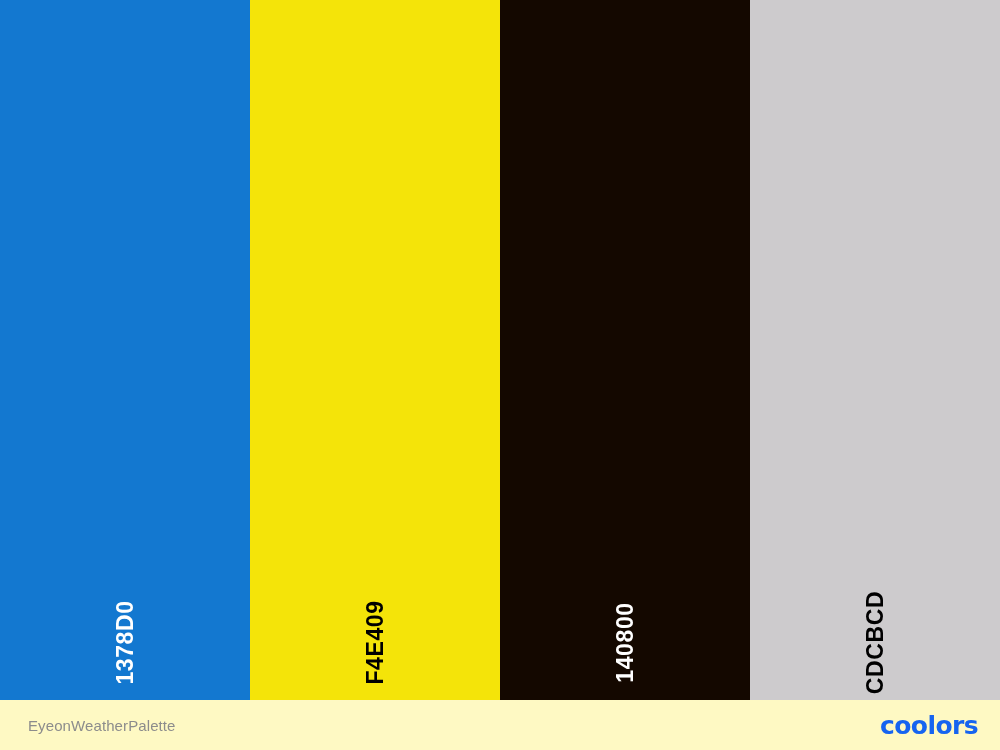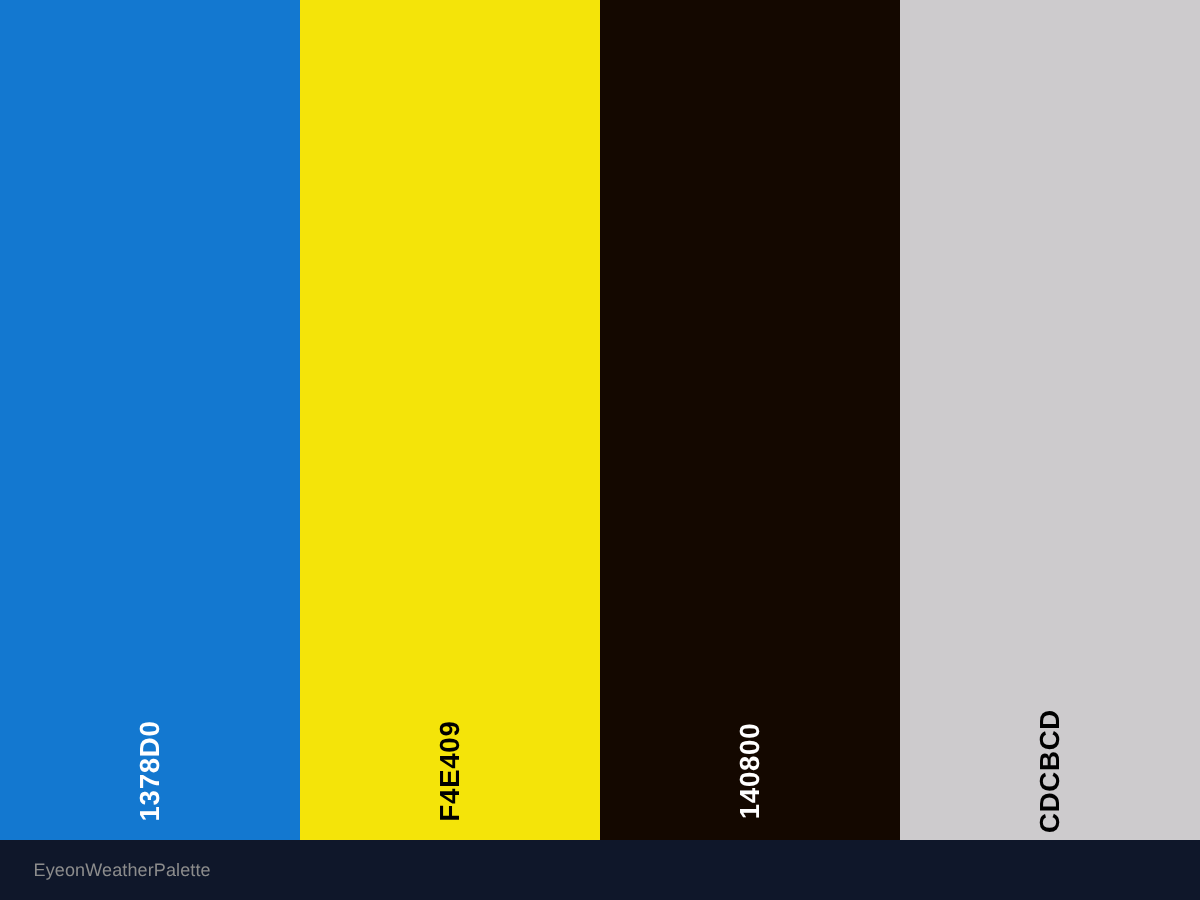--- a/index.html
+++ b/index.html
@@ -110,18 +110,21 @@
     <div class="swatch" style="background-color: rgb(20, 8, 0);">
       <span class="swatch-label" style="color: rgb(255, 255, 255);">140800</span>
     </div>
 
     <div class="swatch" style="background-color: rgb(205, 203, 205);">
       <span class="swatch-label" style="color: rgb(0, 0, 0);">CDCBCD</span>
     </div>
 
   </div>
 
-  <div class="footer-bar" style="background-color: #0f172a;">
+  <div class="footer-bar" style="background-color: #fef9c3;">
     <span class="palette-name" style="color: rgb(140, 140, 140);">EyeonWeatherPalette</span>
 
+    <div class="brand-logo">
+      <span class="brand-wordmark" style="color: rgb(22, 100, 240);">coolors</span>
+    </div>
   </div>
 
 </div>
 
 </body></html>

